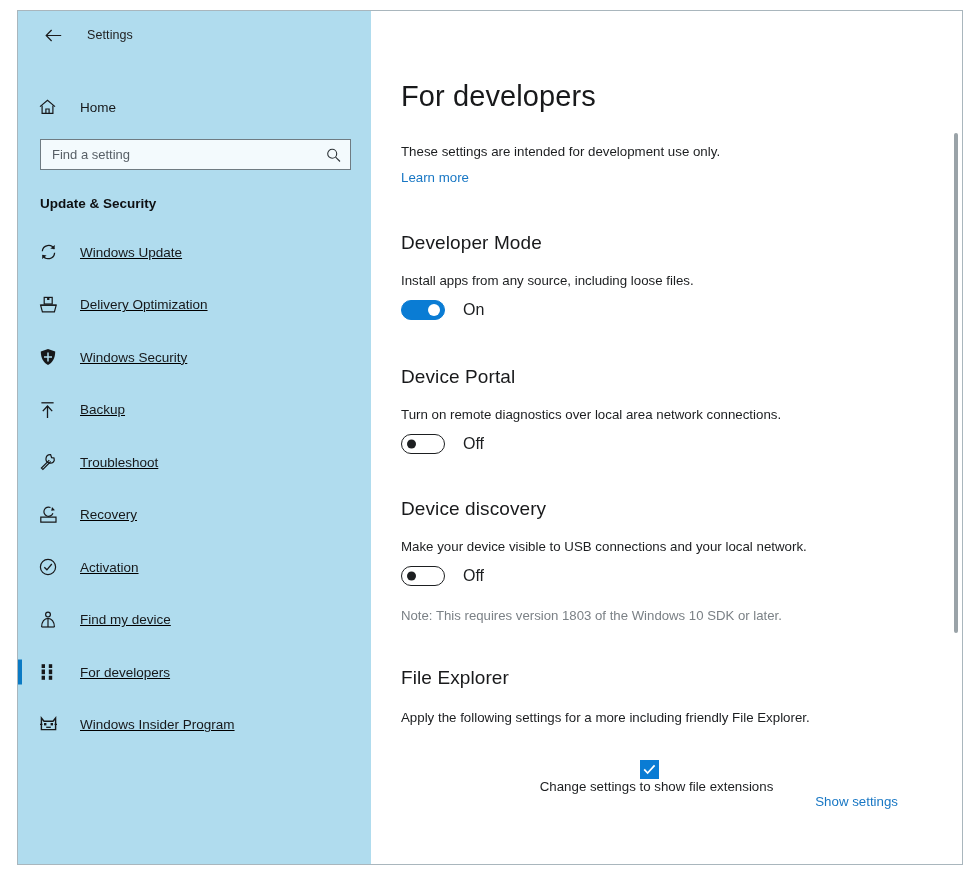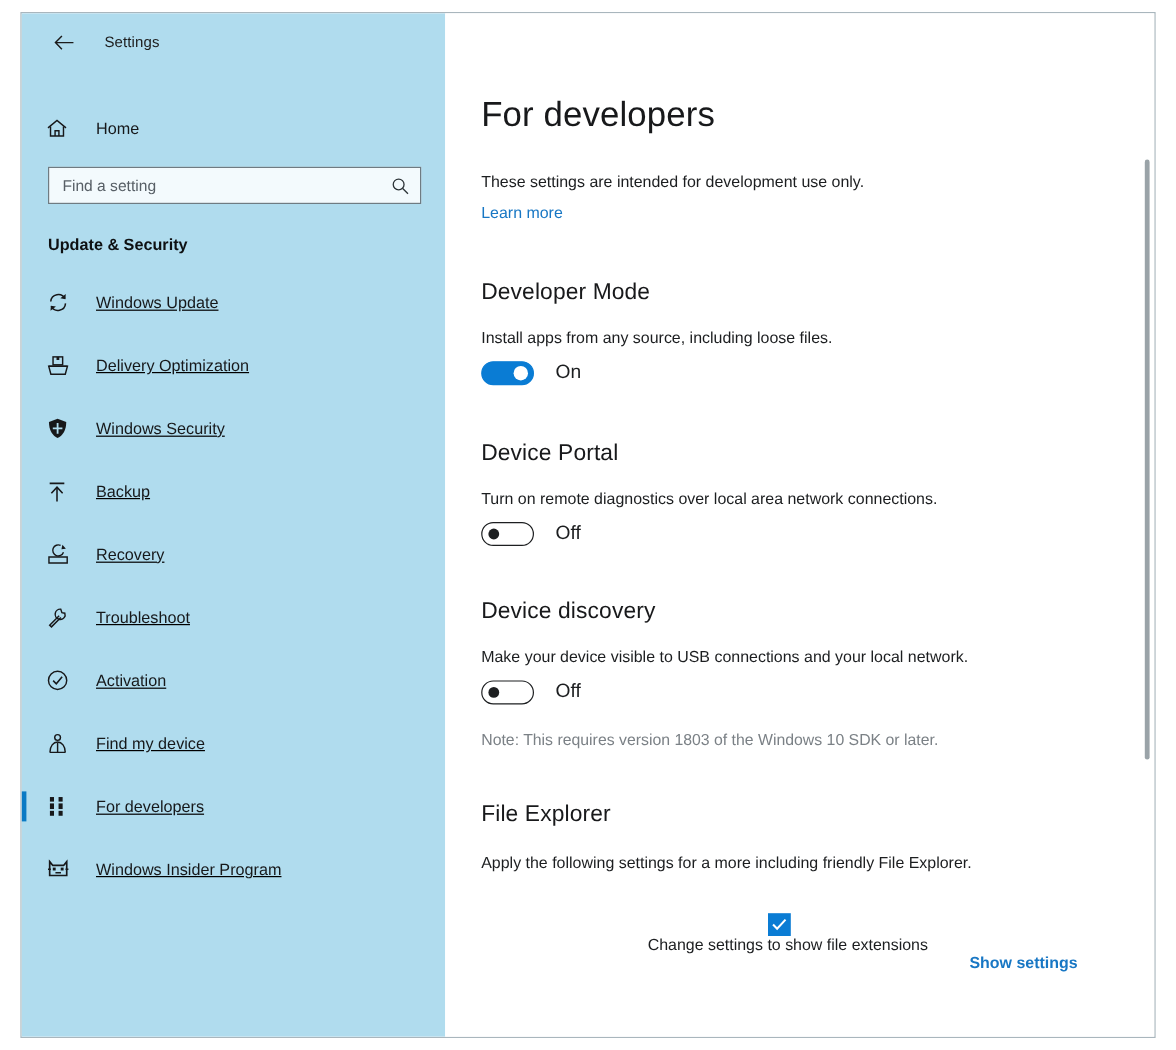--- a/index.html
+++ b/index.html
@@ -257,21 +257,20 @@
   }
   #checkbox svg { display: block; }
   #checkbox-label {
     font-size: 13.3px;
     color: #1c1e20;
     margin-left: 14px;
     white-space: nowrap;
   }
   #show-settings {
     margin-left: auto;
-    font-weight: bold;
   }
 
   
   #scrollbar-track {
     position: absolute;
     right: 3px;
     top: 0;
     width: 6px;
     height: 100%;
     background: transparent;
@@ -369,37 +368,37 @@
             <path d="M2.4 1.8 L14.6 1.8" stroke="currentColor" stroke-width="1.3"></path>
             <path d="M8.5 5.2 L8.5 17" stroke="currentColor" stroke-width="1.3"></path>
             <path d="M3.8 10.1 L8.5 5.0 L13.2 10.1" fill="none" stroke="currentColor" stroke-width="1.3"></path>
           </svg>
         </span>
         <span class="nav-label">Backup</span>
       </div>
 
       <div class="nav-item">
         <span class="nav-icon">
+          <svg width="18" height="18" viewBox="0 0 18 18">
+            <path d="M11.6 1.6 A4.3 4.3 0 1 0 15.3 7.4 L15.0 5.0 L12.6 4.6 Z" fill="none" stroke="currentColor" stroke-width="1.2"></path>
+            <path d="M10.3 7.1 L2.4 15.0 L3.9 16.4 L11.7 8.5" fill="none" stroke="currentColor" stroke-width="1.2"></path>
+          </svg>
+        </span>
+        <span class="nav-label">Troubleshoot</span>
+      </div>
+
+      <div class="nav-item">
+        <span class="nav-icon">
           <svg width="19" height="18" viewBox="0 0 19 18">
             <path d="M11.5 1.5 A4.6 4.6 0 1 0 13.9 7.2" fill="none" stroke="currentColor" stroke-width="1.2"></path>
             <path d="M13.0 1.0 L12.2 4.7 L15.9 4.2 Z" fill="currentColor"></path>
             <path d="M1.8 11.1 L17.0 11.1 L17.0 16.2 L1.8 16.2 Z" fill="none" stroke="currentColor" stroke-width="1.2"></path>
           </svg>
         </span>
         <span class="nav-label">Recovery</span>
-      </div>
-
-      <div class="nav-item">
-        <span class="nav-icon">
-          <svg width="18" height="18" viewBox="0 0 18 18">
-            <path d="M11.6 1.6 A4.3 4.3 0 1 0 15.3 7.4 L15.0 5.0 L12.6 4.6 Z" fill="none" stroke="currentColor" stroke-width="1.2"></path>
-            <path d="M10.3 7.1 L2.4 15.0 L3.9 16.4 L11.7 8.5" fill="none" stroke="currentColor" stroke-width="1.2"></path>
-          </svg>
-        </span>
-        <span class="nav-label">Troubleshoot</span>
       </div>
 
       <div class="nav-item">
         <span class="nav-icon">
           <svg width="18" height="18" viewBox="0 0 18 18">
             <circle cx="9" cy="9" r="7.6" fill="none" stroke="currentColor" stroke-width="1.2"></circle>
             <path d="M5.3 9.2 L7.9 11.8 L12.8 6.0" fill="none" stroke="currentColor" stroke-width="1.3"></path>
           </svg>
         </span>
         <span class="nav-label">Activation</span>

